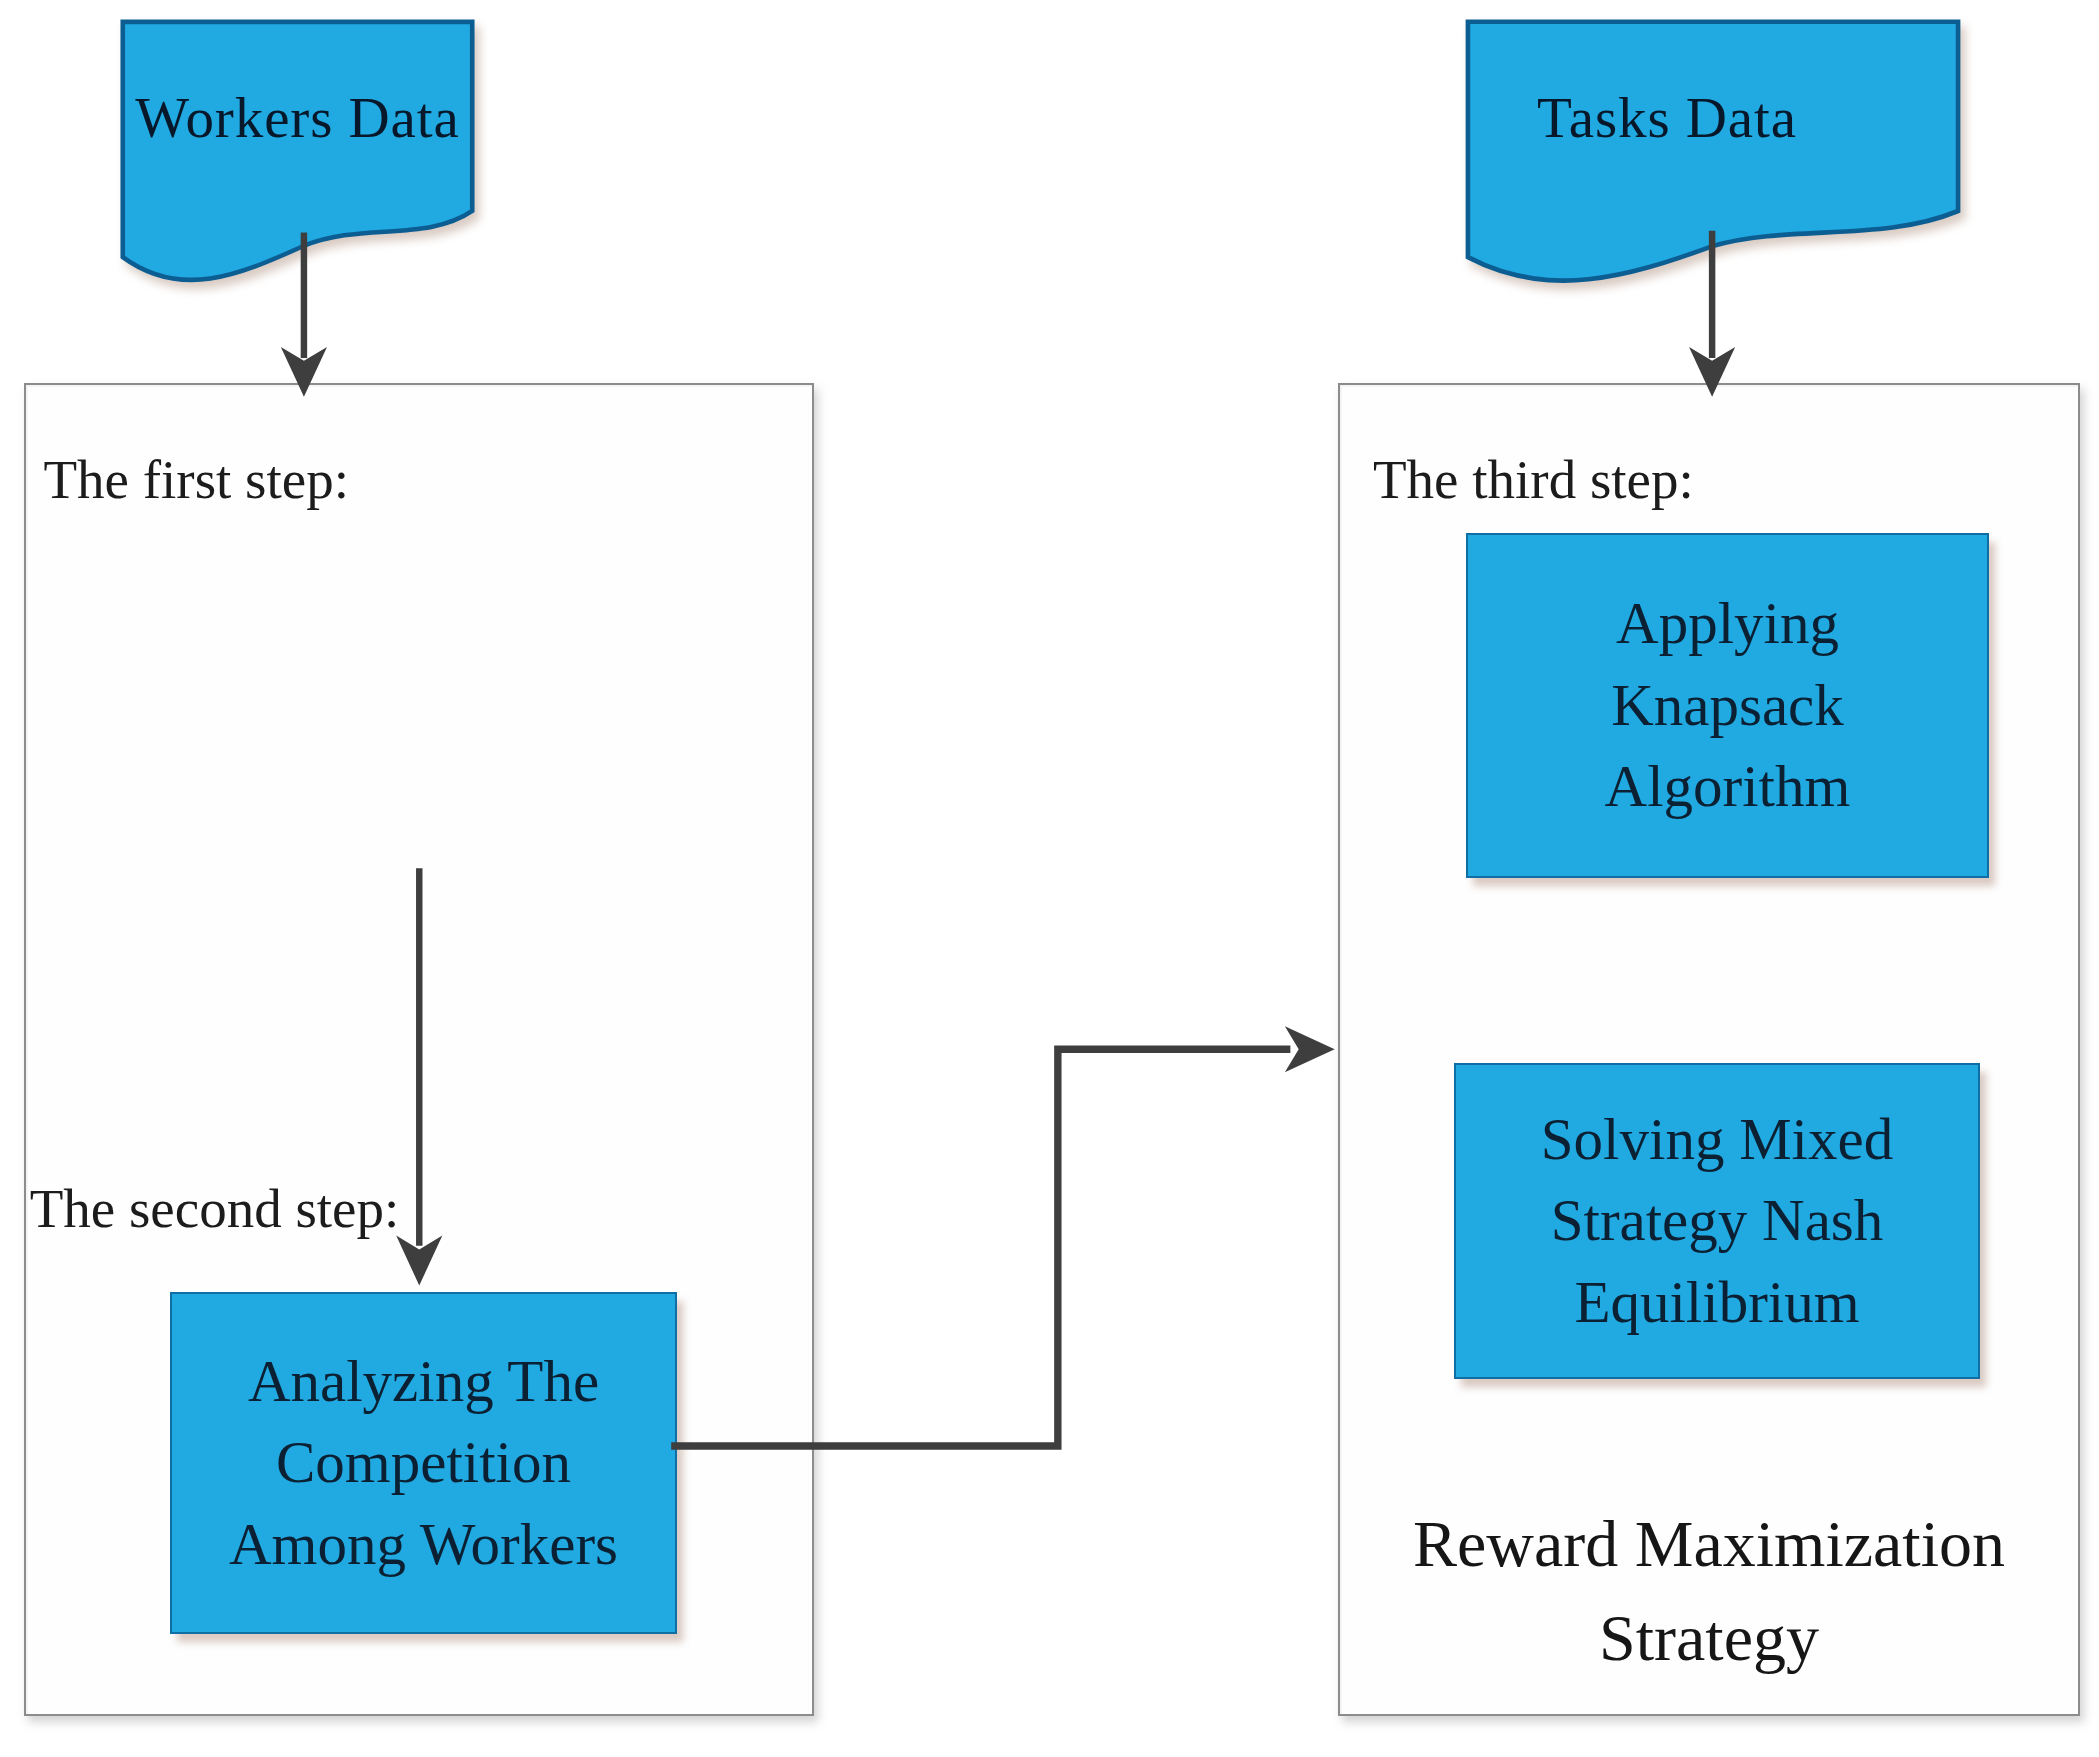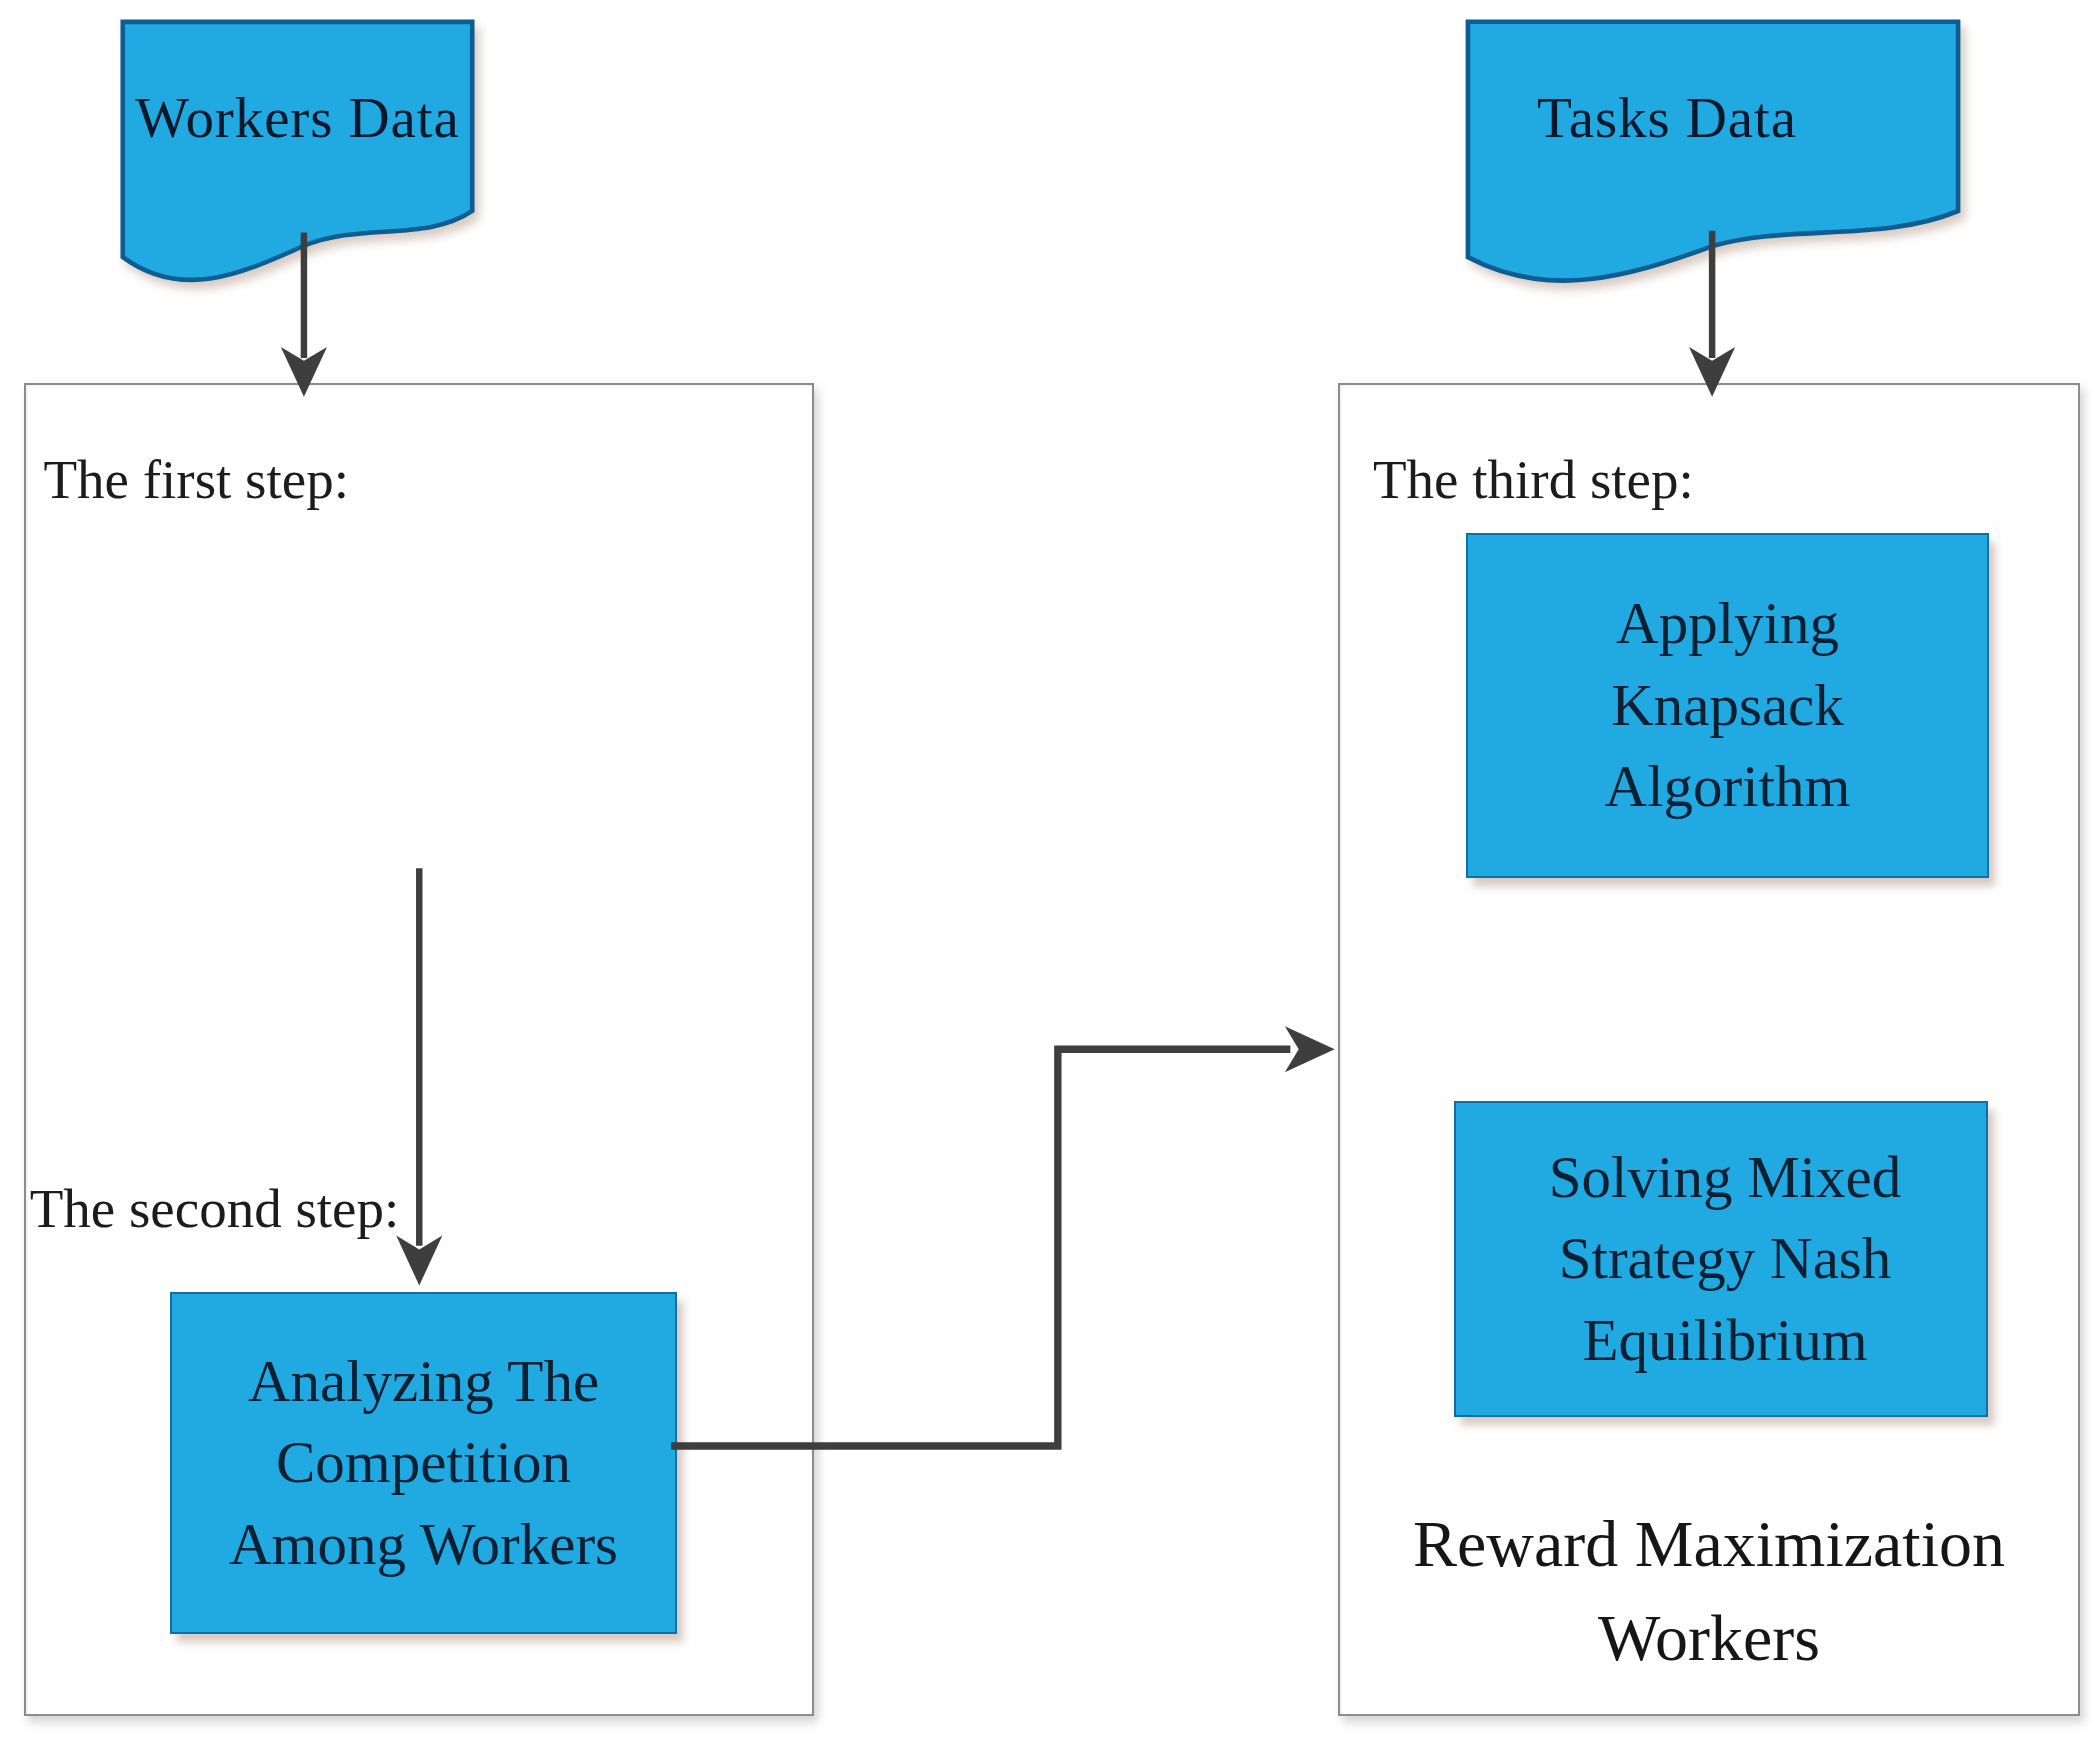--- a/index.html
+++ b/index.html
@@ -105,28 +105,28 @@
   <div class="container" style="left:1338px; top:383px; width:738px; height:1329px;">
 
     <div class="step-label" style="left:33px; top:63px;">The third step:</div>
 
     <div class="node" style="left:126px; top:148px; width:519px; height:341px;">
       <div class="node-label">
         <span class="mw350">Applying Knapsack Algorithm</span>
       </div>
     </div>
 
-    <div class="node" style="left:114px; top:716px; width:522px; height:312px;padding-left:8px;">
+    <div class="node" style="left:114px; top:678px; width:522px; height:312px;">
       <div class="node-label">
         <span class="mw460">Solving Mixed Strategy Nash Equilibrium</span>
       </div>
     </div>
 
     <div class="caption" style="top:1112px;">
-      <span>Reward Maximization Workers</span>
+      <span>Reward Maximization Strategy</span>
     </div>
   </div>
 
   <svg id="arrows" width="2100" height="1757" viewBox="0 0 2275 1904">
     <g stroke="#3E3E3E" fill="none" stroke-width="7">
 
       <line x1="329" y1="252" x2="329" y2="388"></line>
 
       <line x1="1855" y1="250" x2="1855" y2="388"></line>
 

